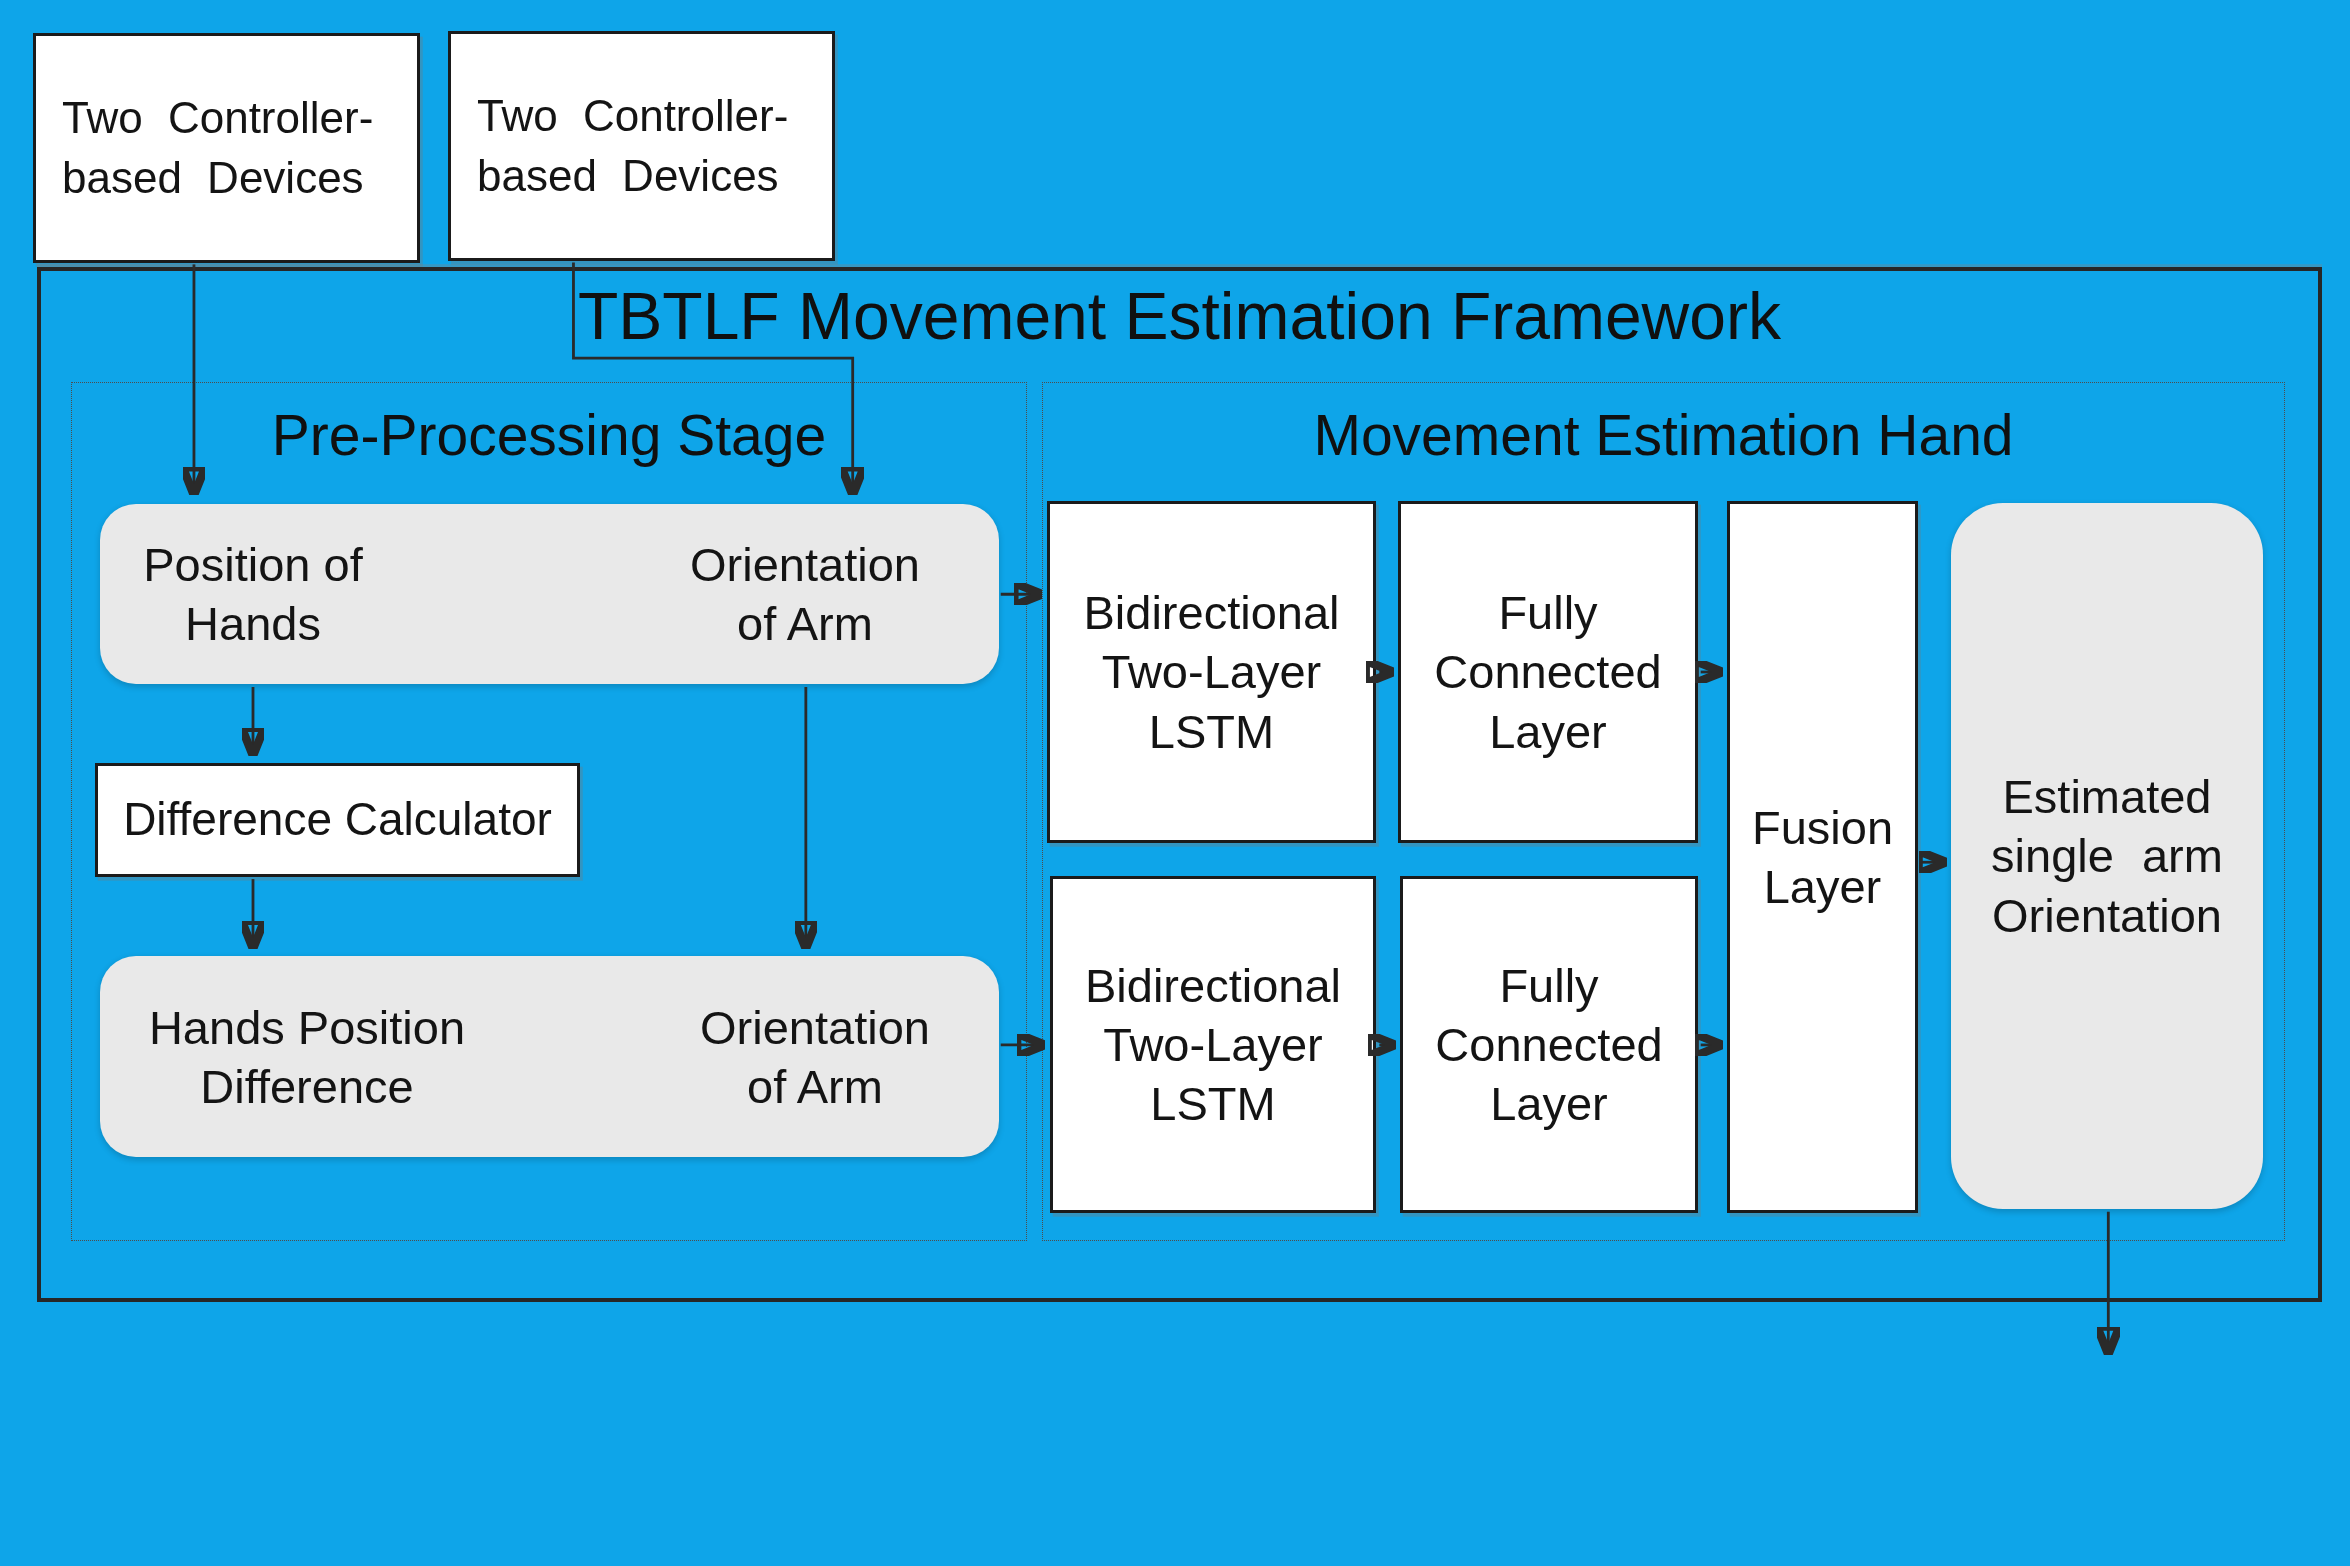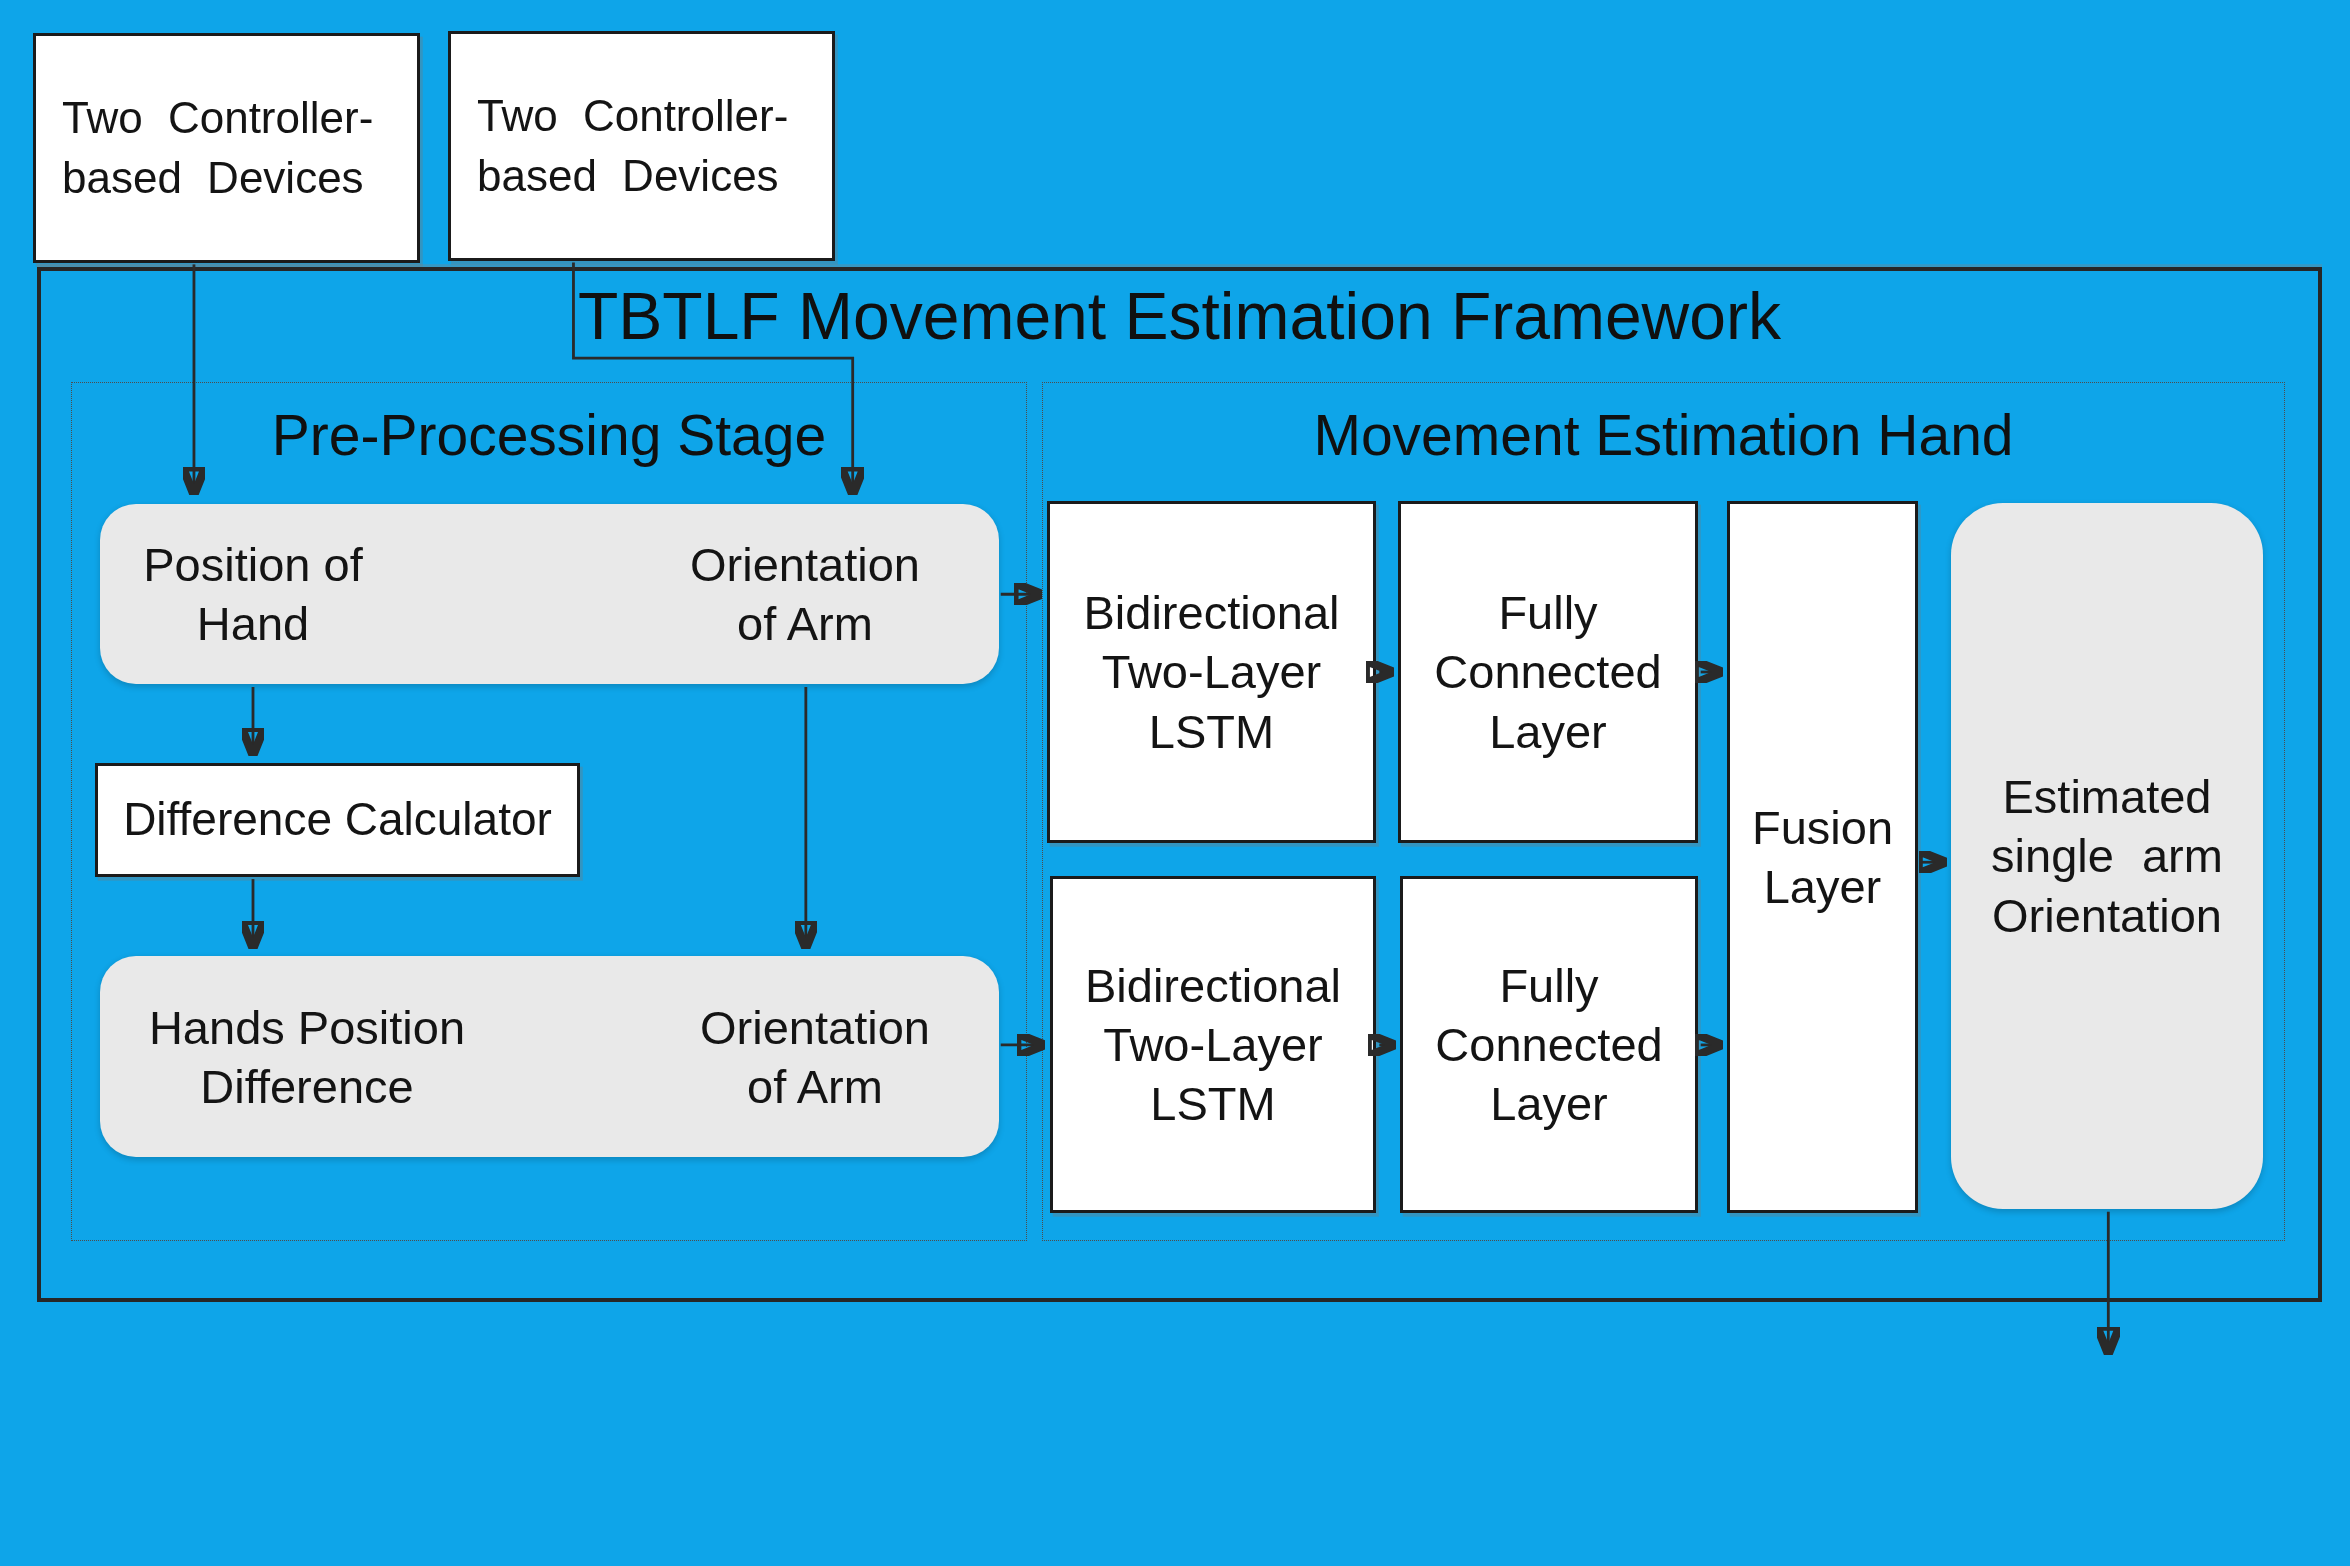--- a/index.html
+++ b/index.html
@@ -118,21 +118,21 @@
   <div class="abs main-title" style="left:37px; top:283px; width:2285px;">TBTLF Movement Estimation Framework</div>
 
   <div class="abs dotted-panel" style="left:71px; top:382px; width:956px; height:859px;"></div>
   <div class="abs stage-title" style="left:71px; top:405px; width:956px;">Pre-Processing Stage</div>
 
   <div class="abs dotted-panel" style="left:1042px; top:382px; width:1243px; height:859px;"></div>
   <div class="abs stage-title" style="left:1042px; top:405px; width:1243px;">Movement Estimation Hand</div>
 
   <div class="abs gray-box" style="left:100px; top:504px; width:899px; height:180px;">
     <div class="label label-center" style="left:153px;">Position of
-Hand</div>
+Hands</div>
     <div class="label label-center" style="left:705px;">Orientation
 of Arm</div>
   </div>
 
   <div class="abs white-box" style="left:95px; top:763px; width:485px; height:114px;">
     <div class="label diff-label">Difference Calculator</div>
   </div>
 
   <div class="abs gray-box" style="left:100px; top:956px; width:899px; height:201px;">
     <div class="label label-center" style="left:207px;">Hands Position

